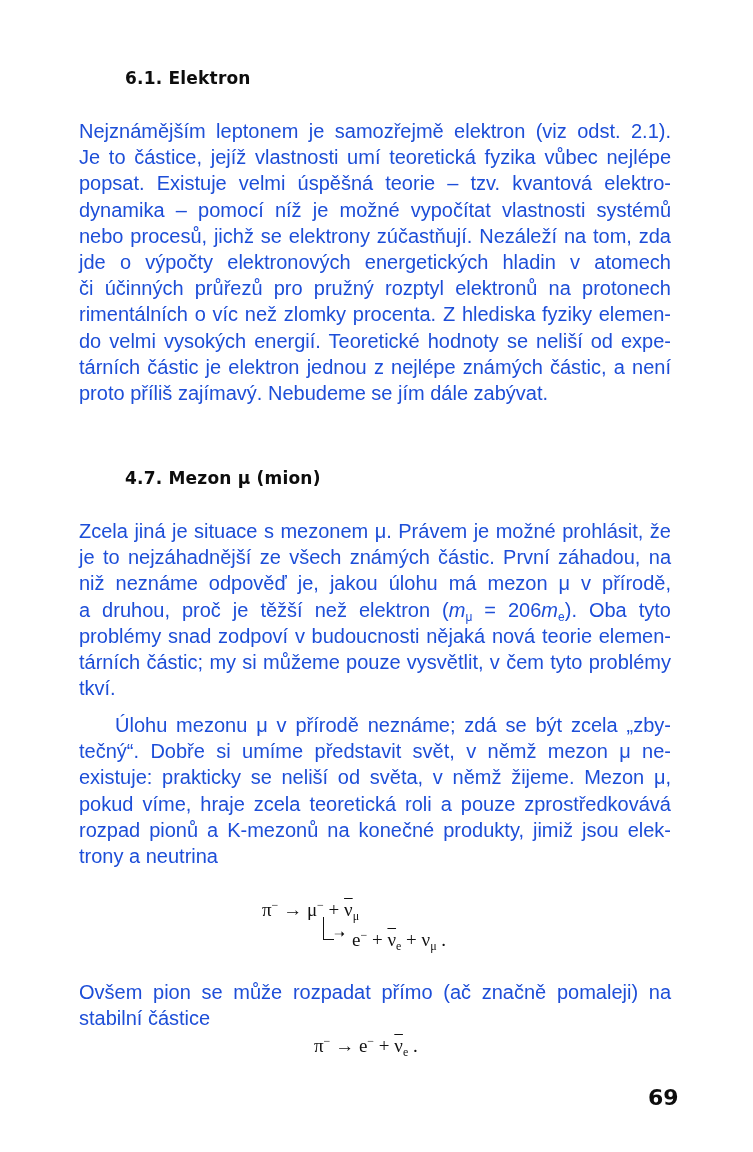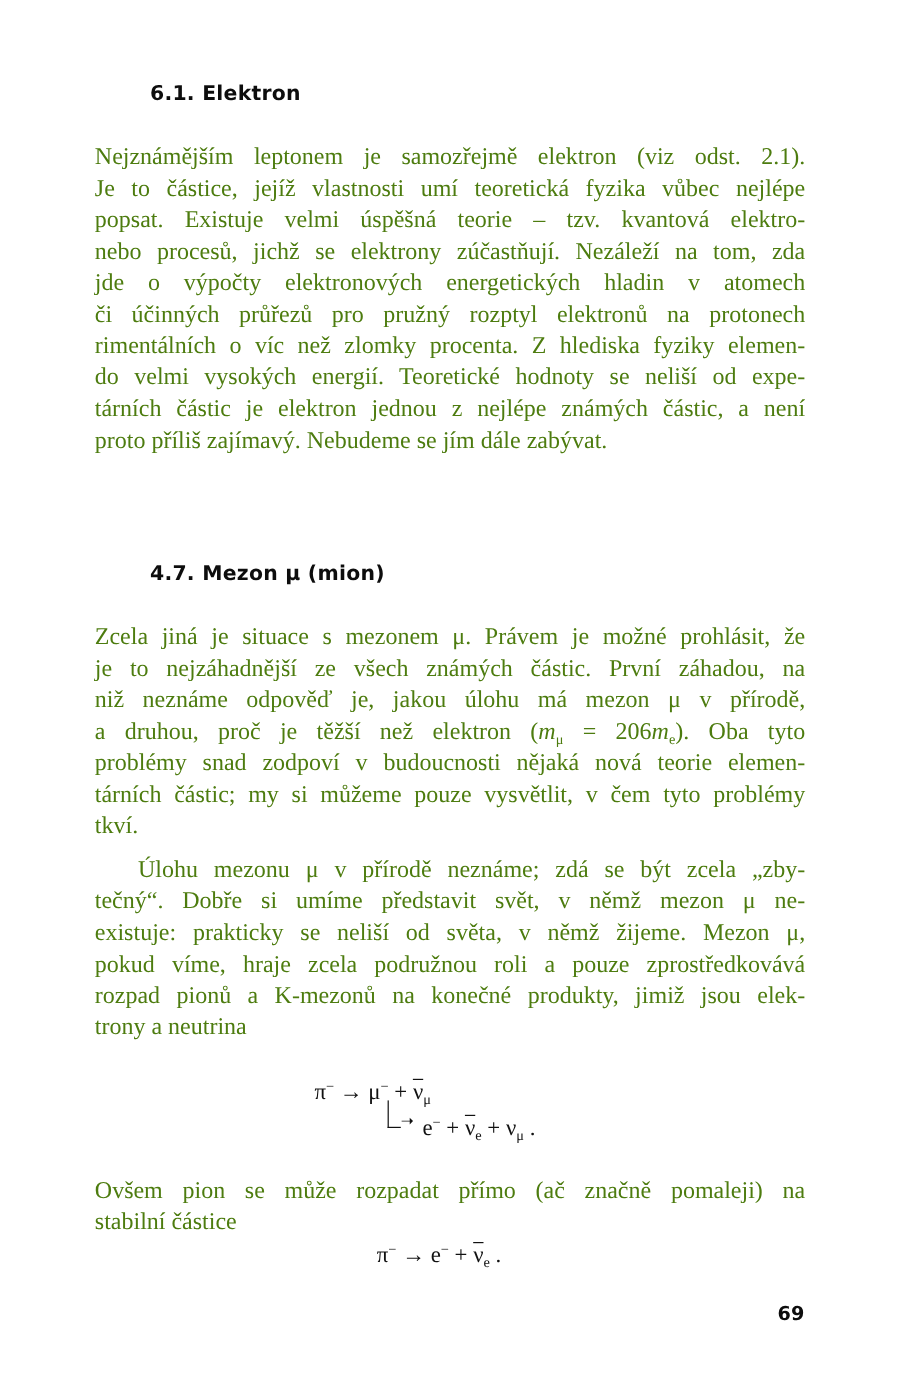--- a/index.html
+++ b/index.html
@@ -5,52 +5,53 @@
     html, body { margin: 0; padding: 0; background: #ffffff; }
     body { width: 753px; height: 1152px; position: relative; overflow: hidden; color: #111; }
     .page { position: absolute; left: 79px; top: 0; width: 592px; }
     .heading {
       position: absolute; left: 0;
       font-family: "DejaVu Sans", sans-serif; font-weight: bold;
       font-size: 17px; letter-spacing: 0.2px; color: #0d0d0d; white-space: nowrap; margin-left: 46px;
     }
     .para {
       position: absolute; left: 0; width: 592px;
-      font-family: Liberation Serif, serif; font-size: 20px; line-height: 26.2px;
-      color: #4d7c0f; text-align: justify;
+      font-family: Liberation Sans, sans-serif; font-size: 20px; line-height: 26.2px;
+      color: #1d4ed8; text-align: justify;
     }
     .line { display: block; height: 26.2px; white-space: nowrap; text-align: justify; text-align-last: justify; }
     .line.last { text-align-last: left; }
     .line.indent { padding-left: 36px; }
     .eq {
       position: absolute; font-family: Liberation Serif, serif; font-size: 19px; color: #111; white-space: nowrap;
     }
     .sub { font-size: 12px; vertical-align: -4px; }
     .sup { font-size: 12px; vertical-align: 7px; }
     .bar { text-decoration: overline; }
     .branch {
       position: absolute; width: 10px; height: 22px;
       border-left: 1.5px solid #111; border-bottom: 1.5px solid #111;
     }
     .page-number {
       position: absolute; left: 648px; top: 1085px;
-      font-family: "DejaVu Sans", sans-serif; font-weight: bold; font-size: 16px; color: #0d0d0d;
+      font-family: "DejaVu Sans", sans-serif; font-weight: bold; font-size: 22px; color: #0d0d0d;
     }
   </style>
 </head>
 <body>
 
 <div class="page">
 
   <div class="heading" style="top:68px">6.1. Elektron</div>
 
   <div class="para" style="top:118px">
     <span class="line">Nejznámějším leptonem je samozřejmě elektron (viz odst. 2.1).</span>
     <span class="line">Je to částice, jejíž vlastnosti umí teoretická fyzika vůbec nejlépe</span>
     <span class="line">popsat. Existuje velmi úspěšná teorie – tzv. kvantová elektro-</span>
+    <span class="line">dynamika – pomocí níž je možné vypočítat vlastnosti systémů</span>
     <span class="line">nebo procesů, jichž se elektrony zúčastňují. Nezáleží na tom, zda</span>
     <span class="line">jde o výpočty elektronových energetických hladin v atomech</span>
     <span class="line">či účinných průřezů pro pružný rozptyl elektronů na protonech</span>
     <span class="line">rimentálních o víc než zlomky procenta. Z hlediska fyziky elemen-</span>
     <span class="line">do velmi vysokých energií. Teoretické hodnoty se neliší od expe-</span>
     <span class="line">tárních částic je elektron jednou z nejlépe známých částic, a není</span>
     <span class="line last">proto příliš zajímavý. Nebudeme se jím dále zabývat.</span>
   </div>
 
   <div class="heading" style="top:468px">4.7. Mezon μ (mion)</div>
@@ -62,21 +63,21 @@
     <span class="line"><span>a druhou, proč je těžší než elektron</span> <span>(<i>m</i><span class="sub">μ</span> <span>= 206</span><i>m</i><span class="sub">e</span>)</span><span>. Oba tyto</span></span>
     <span class="line">problémy snad zodpoví v budoucnosti nějaká nová teorie elemen-</span>
     <span class="line">tárních částic; my si můžeme pouze vysvětlit, v čem tyto problémy</span>
     <span class="line last">tkví.</span>
   </div>
 
   <div class="para" style="top:712px">
     <span class="line indent">Úlohu mezonu μ v přírodě neznáme; zdá se být zcela „zby-</span>
     <span class="line">tečný“. Dobře si umíme představit svět, v němž mezon μ ne-</span>
     <span class="line">existuje: prakticky se neliší od světa, v němž žijeme. Mezon μ,</span>
-    <span class="line">pokud víme, hraje zcela podružnou roli a pouze zprostředkovává</span>
+    <span class="line">pokud víme, hraje zcela teoretická roli a pouze zprostředkovává</span>
     <span class="line">rozpad pionů a K-mezonů na konečné produkty, jimiž jsou elek-</span>
     <span class="line last">trony a neutrina</span>
   </div>
 </div>
 
 <div class="eq" style="left:262px; top:898px">
   <span>π</span><span class="sup">−</span>
   <span>→</span>
   <span>μ</span><span class="sup">−</span>
   <span>+</span>

